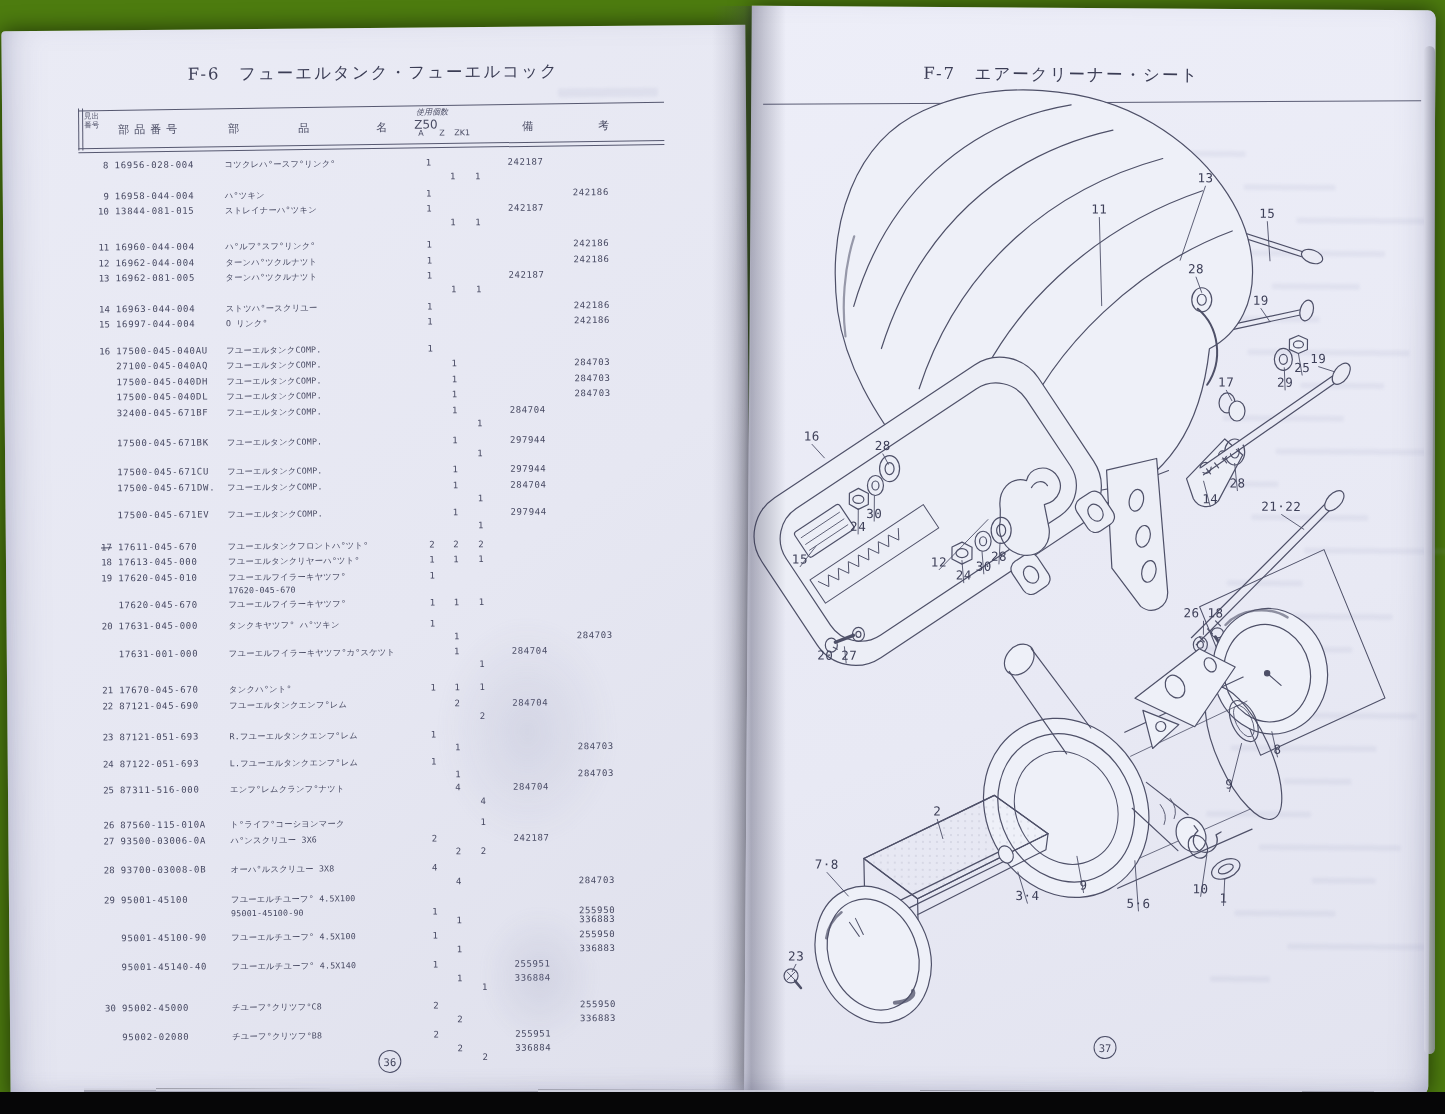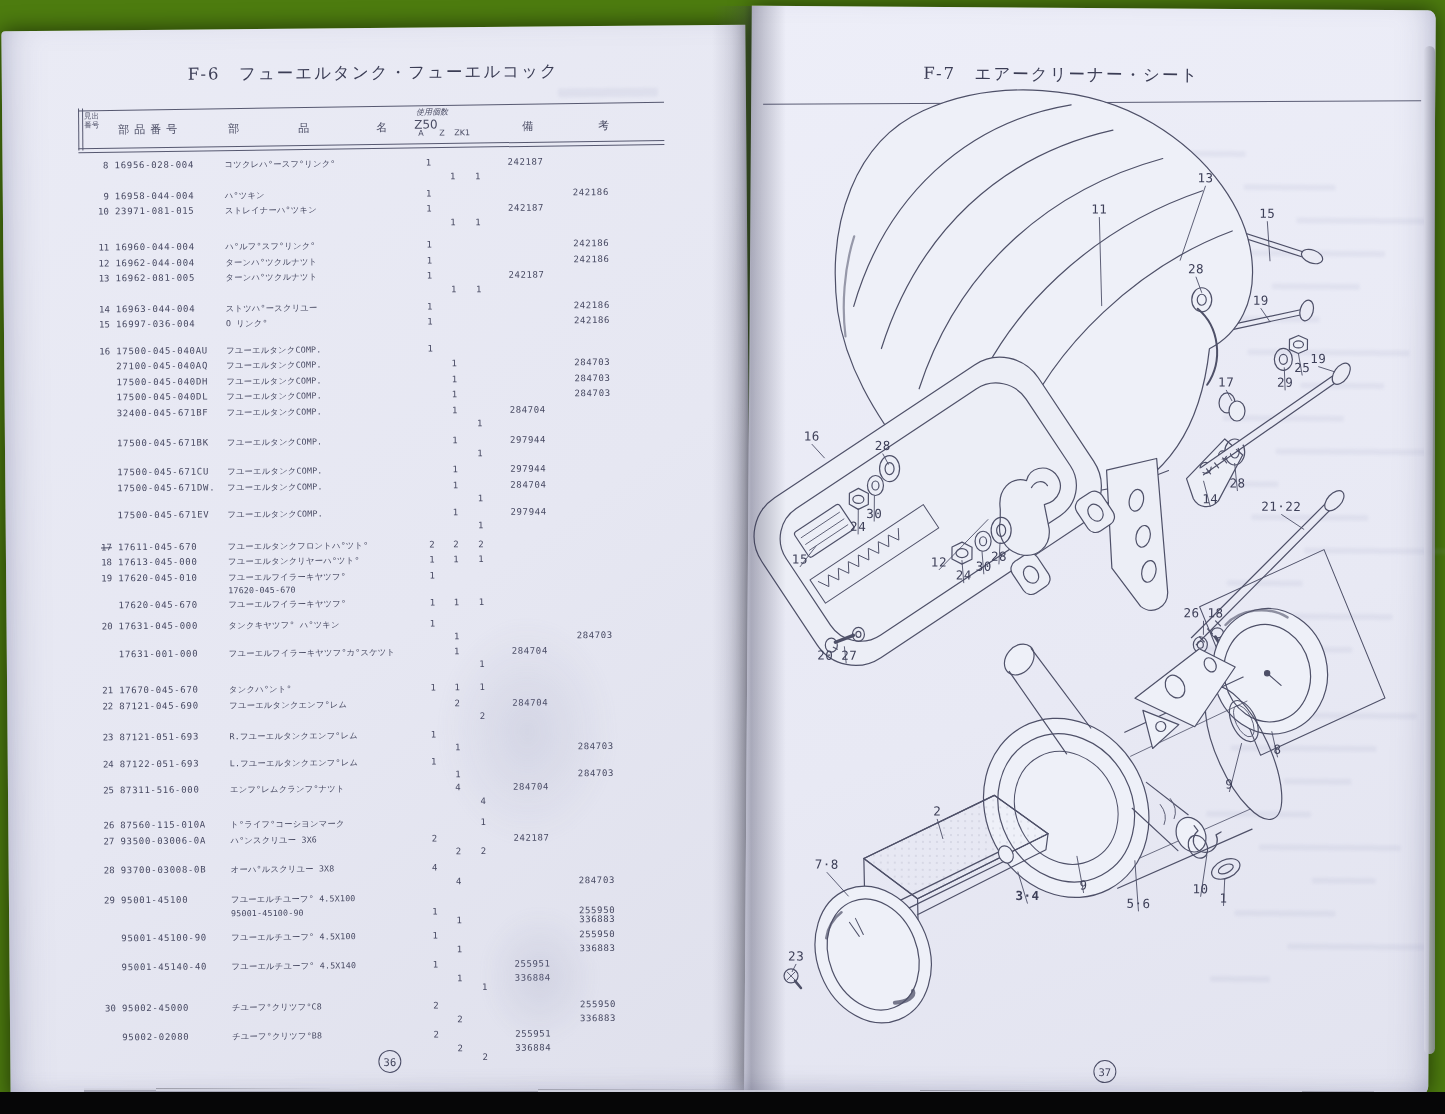--- a/index.html
+++ b/index.html
@@ -101,21 +101,21 @@
         </div>
         <div class="prow" style="margin-top: 8px;">
           <span class="c-no">9</span>
           <span class="c-pn">16958-044-004</span>
           <span class="c-name">ハ°ツキン</span>
           <span class="c-a">1</span>
           <span class="c-r2">242186</span>
         </div>
         <div class="prow" style="margin-top: 2px;">
           <span class="c-no">10</span>
-          <span class="c-pn">23971-081-015</span>
+          <span class="c-pn">13844-081-015</span>
           <span class="c-name">ストレイナーハ°ツキン</span>
           <span class="c-a">1</span>
           <span class="c-r1">242187</span>
         </div>
         <div class="prow sub">
           <span class="c-z">1</span>
           <span class="c-k">1</span>
         </div>
         <div class="prow" style="margin-top: 13px;">
           <span class="c-no">11</span>
@@ -144,21 +144,21 @@
         </div>
         <div class="prow" style="margin-top: 8px;">
           <span class="c-no">14</span>
           <span class="c-pn">16963-044-004</span>
           <span class="c-name">ストツハ°ースクリユー</span>
           <span class="c-a">1</span>
           <span class="c-r2">242186</span>
         </div>
         <div class="prow" style="margin-top: 2px;">
           <span class="c-no">15</span>
-          <span class="c-pn">16997-036-004</span>
+          <span class="c-pn">16997-044-004</span>
           <span class="c-name">O リンク°</span>
           <span class="c-a">1</span>
           <span class="c-r2">242186</span>
         </div>
         <div class="prow" style="margin-top: 13px;">
           <span class="c-no">16</span>
           <span class="c-pn">17500-045-040AU</span>
           <span class="c-name">フユーエルタンクCOMP.</span>
           <span class="c-a">1</span>
         </div>
@@ -674,29 +674,29 @@
         <div class="callout" style="left: 251px; top: 549px;">28</div>
         <div class="callout" style="left: 462px; top: 490px;">14</div>
         <div class="callout" style="left: 489px; top: 474px;">28</div>
         <div class="callout" style="left: 533px; top: 497px;">21·22</div>
         <div class="callout" style="left: 456px; top: 604px;">26 18</div>
         <div class="callout" style="left: 90px; top: 649px;">20 27</div>
         <div class="callout" style="left: 531px; top: 740px;">8</div>
         <div class="callout" style="left: 191px; top: 804px;">2</div>
         <div class="callout" style="left: 483px; top: 775px;">9</div>
         <div class="callout" style="left: 81px; top: 858px;">7·8</div>
-        <div class="callout" style="left: 282px; top: 888px; font-weight: bold;">3·4</div>
+        <div class="callout" style="left: 282px; top: 888px;">3·4</div>
         <div class="callout" style="left: 338px; top: 877px;">9</div>
         <div class="callout" style="left: 393px; top: 895px;">5·6</div>
         <div class="callout" style="left: 455px; top: 880px;">10</div>
         <div class="callout" style="left: 478px; top: 889px;">1</div>
         <div class="callout" style="left: 51px; top: 950px;">23</div>
       </div>
 
-    <div class="pgnum" style="left:349px;top:1052px;">
+    <div class="pgnum" style="left:349px;top:1028px;">
       <span>37</span>
     </div>
   </div>
 
   <div class="gutter"></div>
   <div class="stack-edge"></div>
   <div class="fore-right"></div>
 </div>
 
 </body></html>

